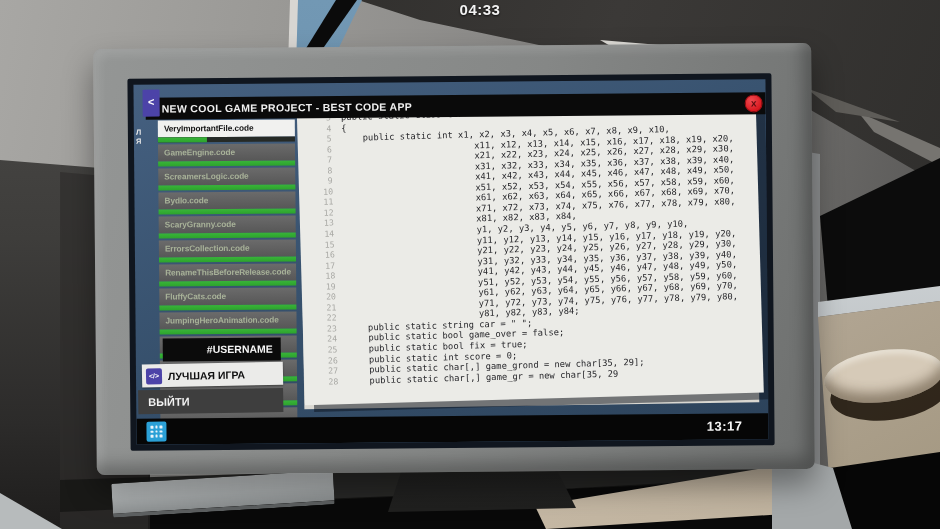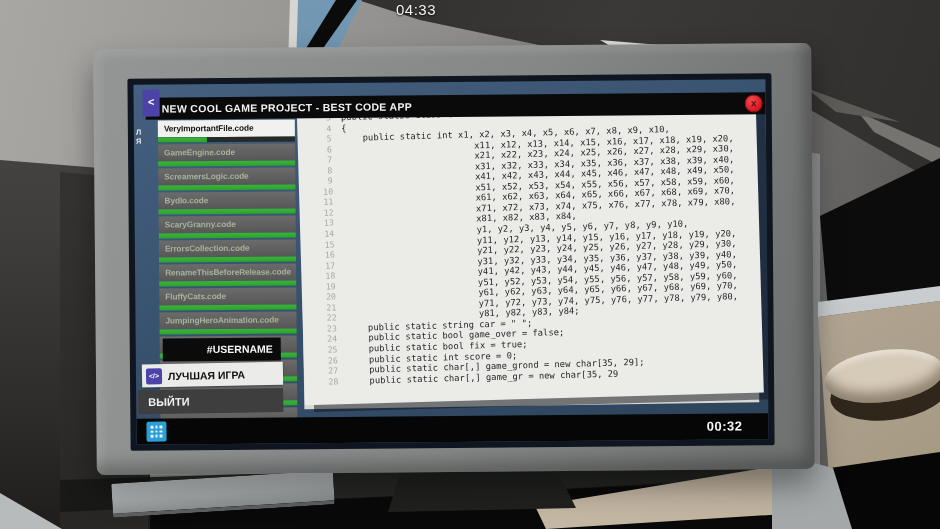--- a/index.html
+++ b/index.html
@@ -38,22 +38,22 @@
   .unit-front{background:linear-gradient(150deg,#d5c9b7,#b3a795 70%,#a2967f);
     clip-path:polygon(818px 317px,940px 301px,940px 482px,830px 492px);}
   .handle-dark{left:830px;top:366px;width:118px;height:54px;border-radius:50%;
     background:#221a10;transform:rotate(-7deg);opacity:.9;}
   .handle{left:824px;top:350px;width:120px;height:52px;border-radius:50%;
     background:#d6cab8;transform:rotate(-7deg);
     box-shadow:inset 0 -10px 12px rgba(60,45,25,.45), inset 0 4px 6px rgba(255,255,250,.5);}
   .unit-bottom{background:#060606;clip-path:polygon(830px 468px,940px 452px,940px 529px,846px 529px);}
   .floor-right{background:#a4a8a9;clip-path:polygon(772px 452px,833px 468px,852px 529px,772px 529px);}
 
-  .clock-top{left:396px;top:1px;width:140px;color:#f2f2f2;
-    font-size:15px;font-weight:normal;letter-spacing:.5px;z-index:40;
+  .clock-top{left:410px;top:1px;width:140px;text-align:center;color:#f2f2f2;
+    font-size:15px;font-weight:bold;letter-spacing:.5px;z-index:40;
     text-shadow:0 1px 2px rgba(0,0,0,.8);}
 
   
   .monitor{left:95px;top:46px;width:718px;height:426px;border-radius:8px;
     transform:rotate(-0.5deg);z-index:20;
     background:linear-gradient(105deg,#949695,#858786 55%,#6e706f);
     box-shadow:inset -8px -10px 16px rgba(0,0,0,.28), inset 5px 5px 10px rgba(255,255,255,.16),
                0 16px 30px rgba(0,0,0,.38);}
   .screen-frame{position:absolute;left:34px;top:30px;right:40px;bottom:24px;
     background:#10161f;border-radius:2px;}
@@ -381,19 +381,19 @@
             <span></span>
               <span></span>
               <span></span>
               <span></span>
               <span></span>
               <span></span>
               <span></span>
               <span></span>
               <span></span>
           </div>
-          <div class="taskbar-clock">00:32</div>
+          <div class="taskbar-clock">13:17</div>
         </div>
 
       </div>
     </div>
   </div>
 </div>
 
 </body></html>

